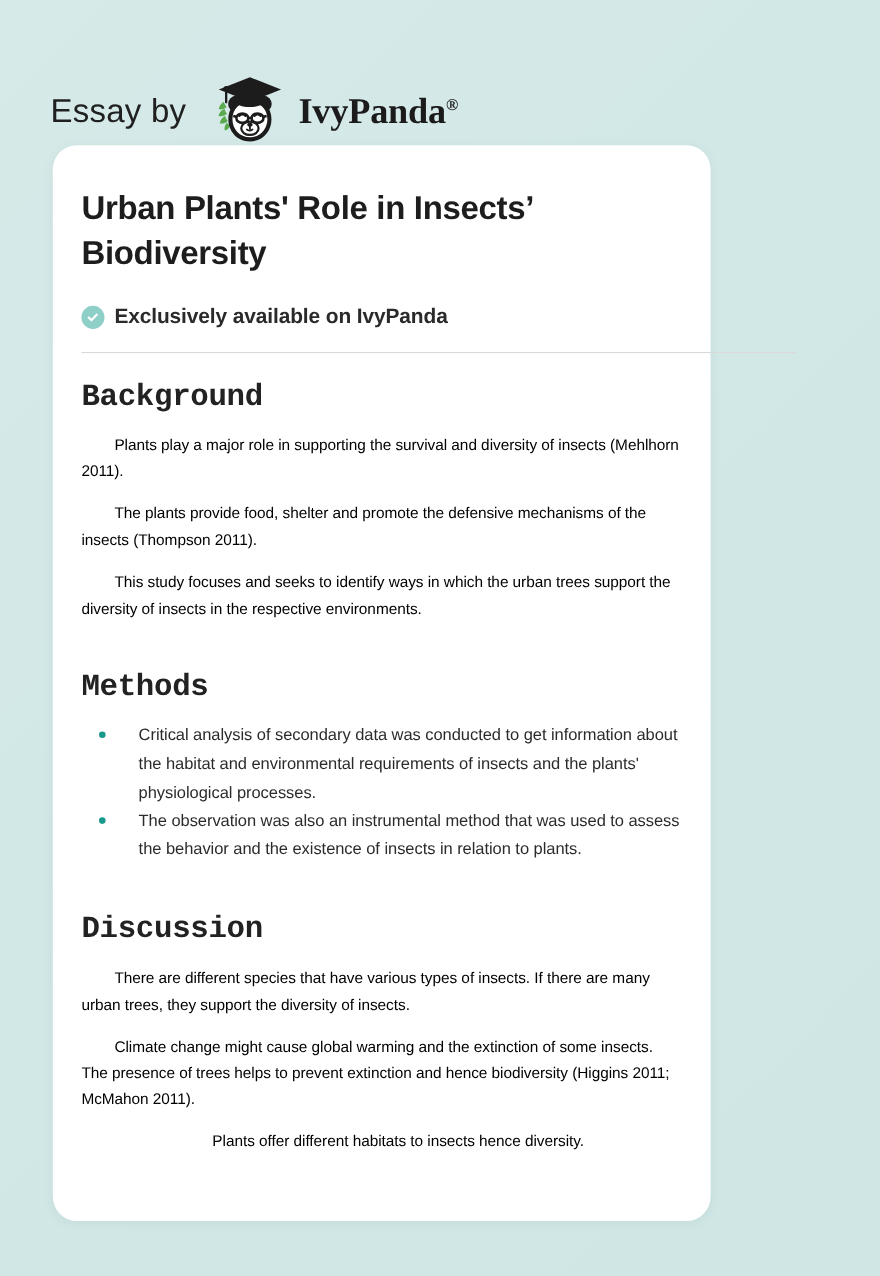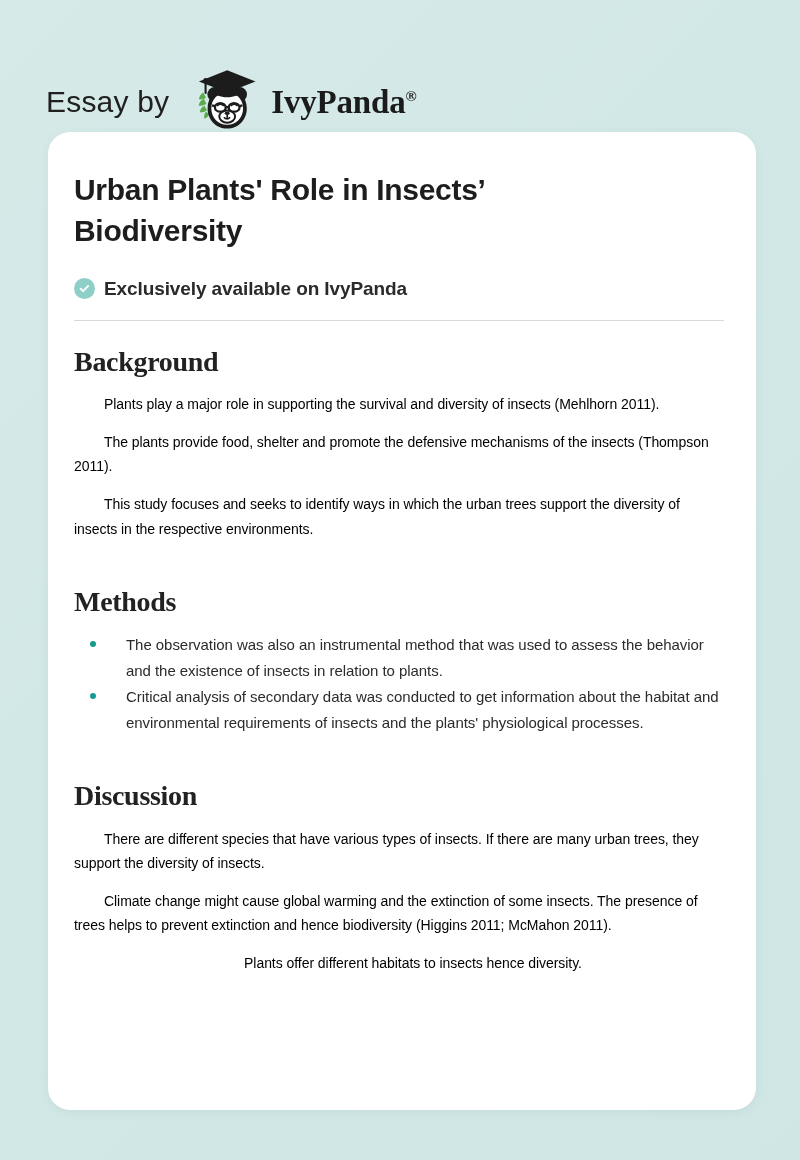--- a/index.html
+++ b/index.html
@@ -57,21 +57,21 @@
     font-size: 15px;
     vertical-align: super;
     font-weight: 700;
   }
 
   
   .paper-card {
     position: absolute;
     left: 48px;
     top: 132px;
-    width: 708px;
+    width: 598px;
     height: 978px;
     background: #ffffff;
     border-radius: 22px;
     box-shadow: 0 2px 10px rgba(60, 100, 98, 0.07);
     padding: 38px 26px 0 26px;
   }
   .paper-inner {
     padding: 0 0 0 0;
   }
 
@@ -112,21 +112,21 @@
 
   .divider {
     height: 1px;
     background: #d9d9d9;
     border: 0;
     margin: 20px 0 0 0;
     width: 650px;
   }
 
   h2.section-heading {
-    font-family: Liberation Serif, serif;
+    font-family: Liberation Mono, monospace;
     font-size: 28px;
     font-weight: 700;
     color: #222222;
     margin: 24px 0 14px 0;
     letter-spacing: -0.3px;
     line-height: 1.2;
   }
   h2.section-heading.tight { margin-top: 44px; }
 
   p.body-para {
@@ -243,25 +243,25 @@
 
     <h2 class="section-heading">Background</h2>
     <p class="body-para">Plants play a major role in supporting the survival and diversity of insects (Mehlhorn 2011).</p>
     <p class="body-para">The plants provide food, shelter and promote the defensive mechanisms of the insects (Thompson 2011).</p>
     <p class="body-para">This study focuses and seeks to identify ways in which the urban trees support the diversity of insects in the respective environments.</p>
 
     <h2 class="section-heading tight">Methods</h2>
     <ul class="bullet-list">
       <li>
         <span class="bullet-dot"></span>
-        <span>The observation was also an instrumental method that was used to assess the behavior and the existence of insects in relation to plants.</span>
+        <span>Critical analysis of secondary data was conducted to get information about the habitat and environmental requirements of insects and the plants' physiological processes.</span>
       </li>
       <li>
         <span class="bullet-dot"></span>
-        <span>Critical analysis of secondary data was conducted to get information about the habitat and environmental requirements of insects and the plants' physiological processes.</span>
+        <span>The observation was also an instrumental method that was used to assess the behavior and the existence of insects in relation to plants.</span>
       </li>
     </ul>
 
     <h2 class="section-heading tight">Discussion</h2>
     <p class="body-para">There are different species that have various types of insects. If there are many urban trees, they support the diversity of insects.</p>
     <p class="body-para">Climate change might cause global warming and the extinction of some insects. The presence of trees helps to prevent extinction and hence biodiversity (Higgins 2011; McMahon 2011).</p>
     <p class="body-para">Plants offer different habitats to insects hence diversity.</p>
 
   </div>
 </div>

